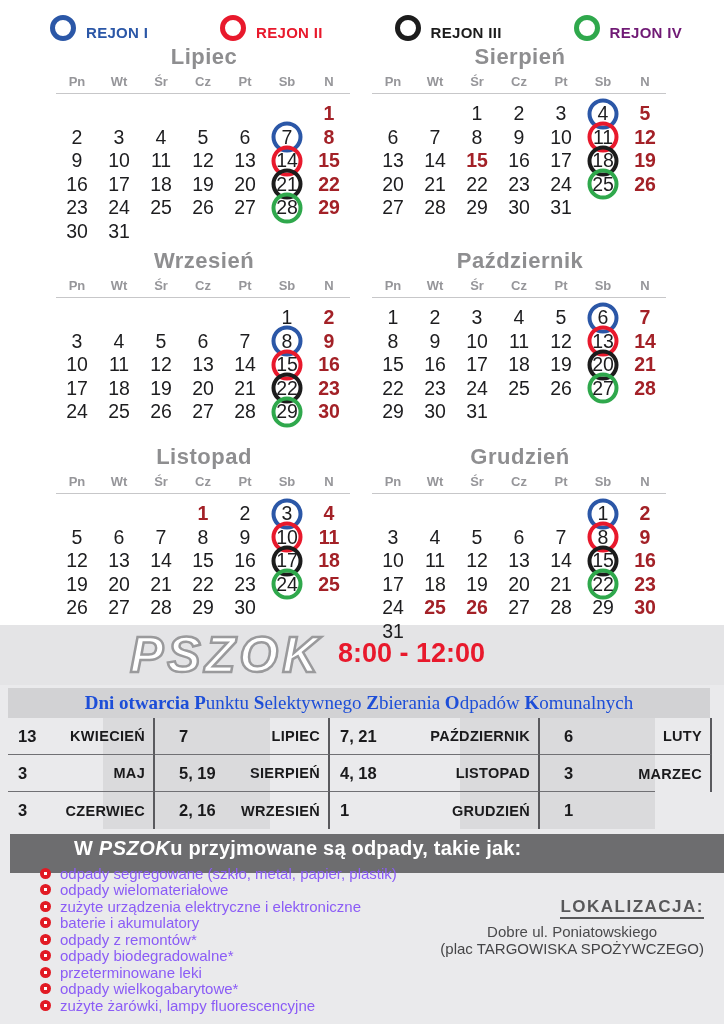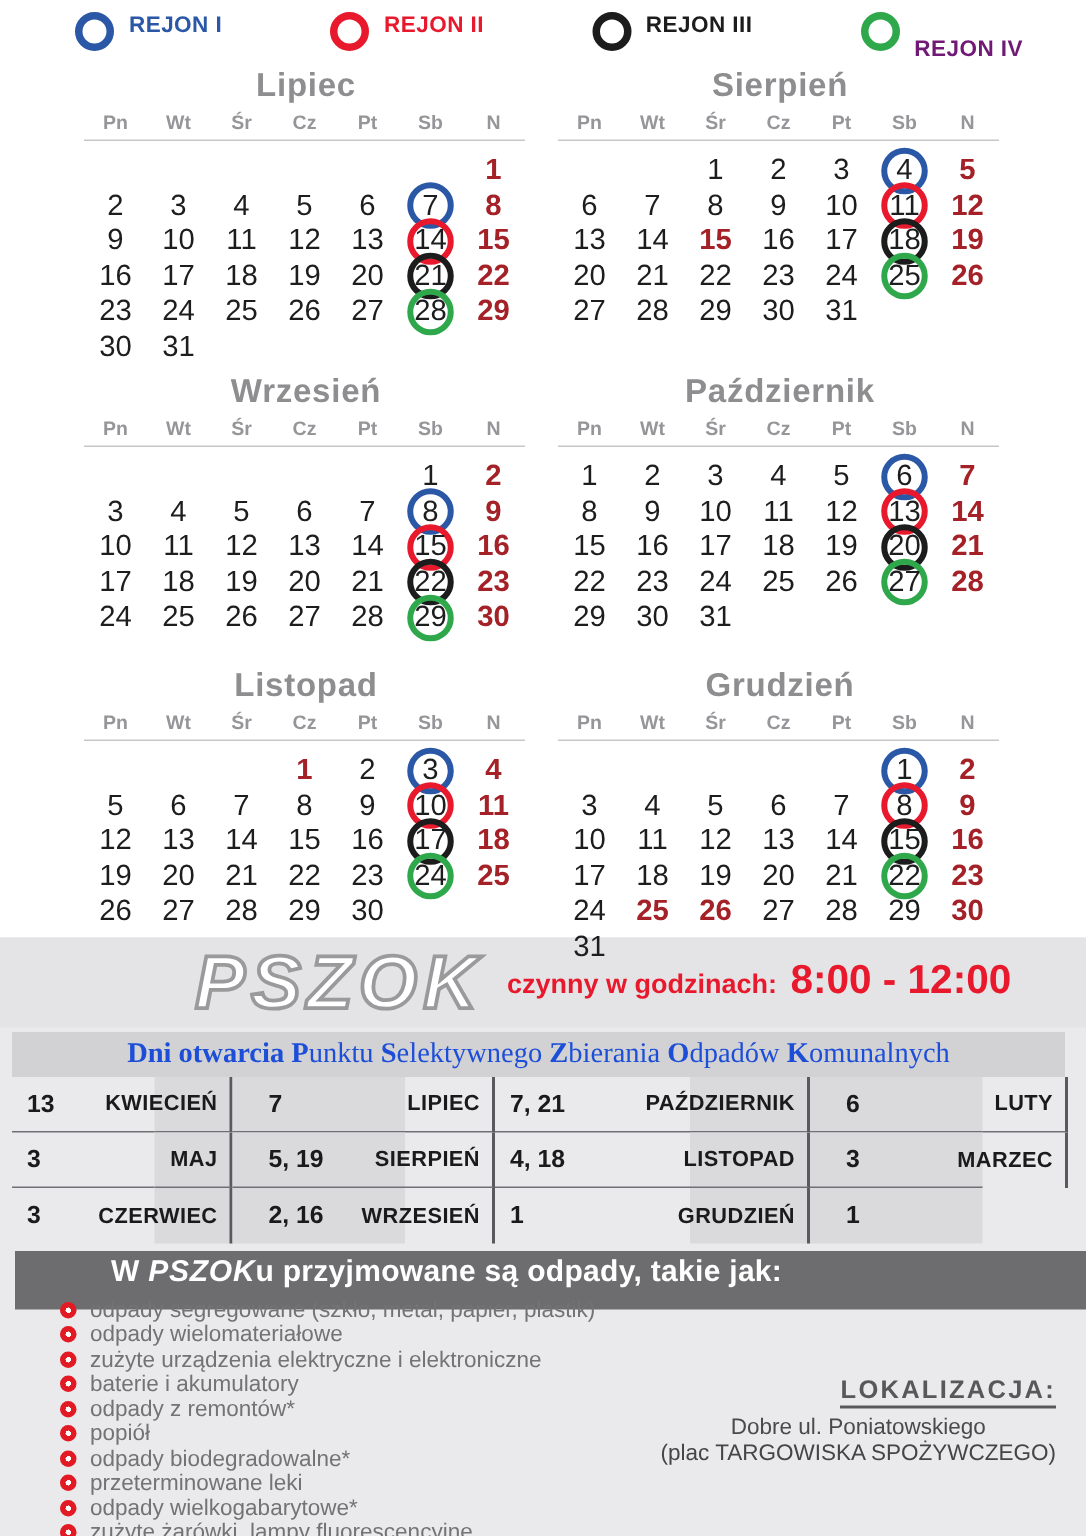--- a/index.html
+++ b/index.html
@@ -2,21 +2,21 @@
 <html><head>
 <meta charset="utf-8">
 <style>
   html,body{margin:0;padding:0;}
   .page{
     position:relative; width:724px; height:1024px; background:#ffffff;
     font-family:"Liberation Sans", sans-serif; overflow:hidden;
   }
   
   .legend{position:absolute; top:8px; left:50px; right:42px; display:flex; justify-content:space-between;}
-  .legend-item{display:flex; align-items:flex-start; gap:10px;}
+  .legend-item{display:flex; align-items:flex-end; gap:10px;}
   .ring{width:16px; height:16px; border:5px solid #000; border-radius:50%; display:inline-block;}
   .legend-label{font-weight:bold; font-size:15px; letter-spacing:.3px;}
   
   .calendars{position:absolute; top:0; left:0; width:724px; height:625px;}
   .month{position:absolute; width:296px;}
   .month:nth-child(1){left:56px;  top:44px;}
   .month:nth-child(2){left:372px; top:44px;}
   .month:nth-child(3){left:56px;  top:248px;}
   .month:nth-child(4){left:372px; top:248px;}
   .month:nth-child(5){left:56px;  top:444px;}
@@ -55,24 +55,24 @@
   .t-label{justify-content:flex-end; padding-right:8px; font-size:14.5px; font-weight:bold; color:#1a1a1c; letter-spacing:.3px; border-right:2px solid #5a5a5e;}
   .t-val{justify-content:flex-start; padding-left:10px; font-size:16.5px; font-weight:bold; color:#1a1a1c;}
   .shade{background:#dadadc;padding-left:24px;}
   .accept-bar{
     position:absolute; top:209px; left:10px; width:714px; height:39px; background:#6d6d6f;
     color:#ffffff; font-size:20px; font-weight:bold; line-height:29px; padding-left:64px; box-sizing:border-box;
     letter-spacing:.2px;
   }
   .seg-italic{font-style:italic; letter-spacing:.5px;}
   .waste-list{position:absolute; top:240px; left:40px; width:430px;}
-  .waste-item{display:flex; align-items:center; gap:9px; height:16px; font-size:15px; color:#737373; margin-bottom:.5px;}
+  .waste-item{display:flex; align-items:center; gap:9px; height:16px; font-size:15px; color:#8b5cf6; margin-bottom:.5px;}
   .bullet{flex:0 0 auto; width:11px; height:11px; border-radius:50%;
     background:radial-gradient(circle at 50% 50%, #ffffff 0 1.8px, #e11a24 1.9px 5.5px);}
-  .location{position:absolute; right:20px; top:272px; text-align:right;margin-top:20px;}
+  .location{position:absolute; right:20px; top:272px; text-align:right;}
   .loc-title{display:inline-block; font-size:17px; font-weight:bold; color:#58585a; letter-spacing:1.5px; border-bottom:2.5px solid #58585a; margin-bottom:4px;}
   .loc-line{font-size:15px; color:#4a4a4c;text-align:center;}
   .loc-line2{font-size:15px; color:#454547;}
 </style>
 </head>
 <body>
 
 <div class="page">
 
   <div class="legend">
@@ -377,21 +377,20 @@
           <div class="dc red-day"><span class="num">30</span></div>
           <div class="dc"><span class="num">31</span></div>
         </div>
       </div>
     </div>
 
   <div class="lower">
     <div class="band">
       <div class="logo">PSZOK</div>
       <div class="hours">
-        <span class="h-label">czynny w godzinach:</span>
         <span class="h-value">8:00 - 12:00</span>
       </div>
     </div>
 
     <div class="dni-bar"><span style="font-weight: bold;">Dni otwarcia </span><span style="font-weight: bold;">P</span><span>unktu </span><span style="font-weight: bold;">S</span><span>elektywnego </span><span style="font-weight: bold;">Z</span><span>bierania </span><span style="font-weight: bold;">O</span><span>dpadów </span><span style="font-weight: bold;">K</span><span>omunalnych</span></div>
 
     <div class="pszok-table">
         <div class="tcell t-val">13</div>
         <div class="tcell t-label shade">KWIECIEŃ</div>
         <div class="tcell t-val shade">7</div>
@@ -435,24 +434,20 @@
         <div class="waste-item">
           <span class="bullet"></span>
           <span>baterie i akumulatory</span>
         </div>
         <div class="waste-item">
           <span class="bullet"></span>
           <span>odpady z remontów*</span>
         </div>
         <div class="waste-item">
           <span class="bullet"></span>
-          <span>popiół</span>
-        </div>
-        <div class="waste-item">
-          <span class="bullet"></span>
           <span>odpady biodegradowalne*</span>
         </div>
         <div class="waste-item">
           <span class="bullet"></span>
           <span>przeterminowane leki</span>
         </div>
         <div class="waste-item">
           <span class="bullet"></span>
           <span>odpady wielkogabarytowe*</span>
         </div>

